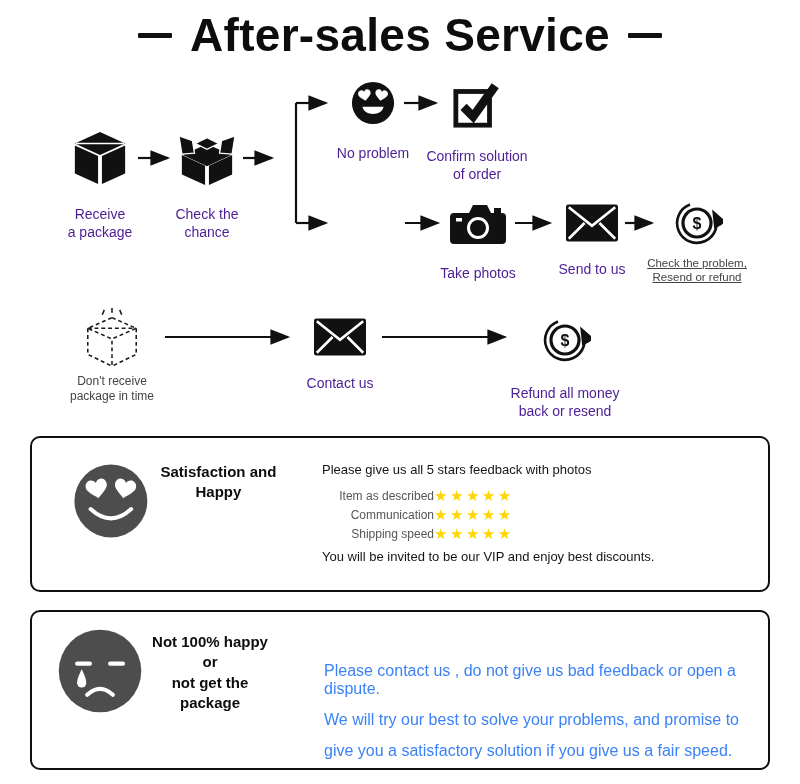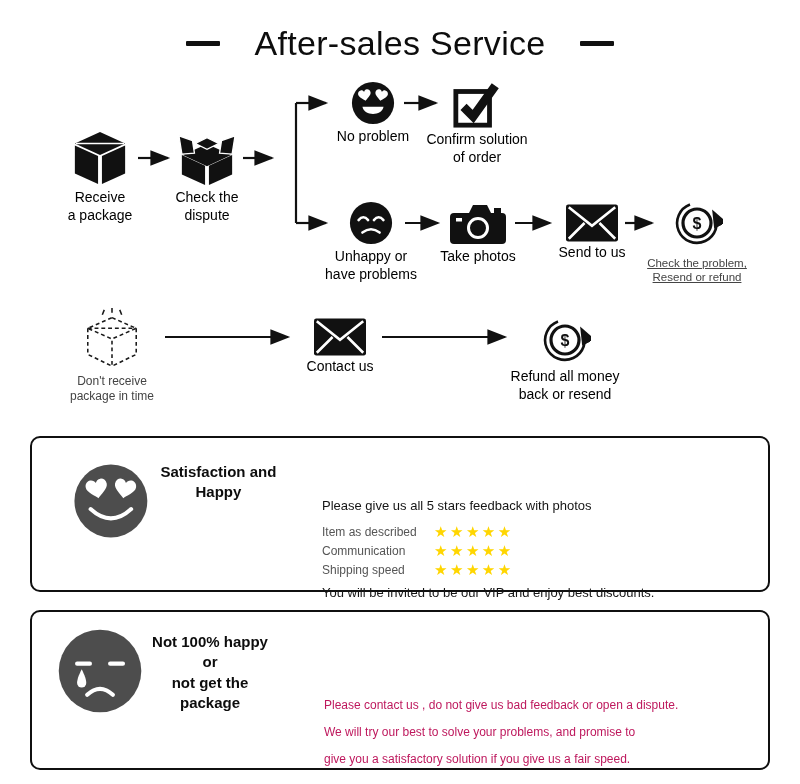--- a/index.html
+++ b/index.html
@@ -3,43 +3,43 @@
 <meta charset="utf-8">
 <style>
   html,body{margin:0;padding:0;background:#fff;}
   .page{position:relative;width:800px;height:784px;background:#ffffff;
         font-family:"Liberation Sans",sans-serif;overflow:hidden;}
 
   
   .title-row{position:absolute;top:8px;left:0;width:100%;display:flex;
              align-items:center;justify-content:center;gap:18px;}
   .tbar{width:34px;height:5px;background:#111;border-radius:1px;}
-  .title{margin:16px;font-size:34px;font-weight:normal;color:#0d0d0d;letter-spacing:.3px;}
+  .title{margin:0;font-size:46px;font-weight:bold;color:#0d0d0d;letter-spacing:.3px;}
 
   
   .arrows{position:absolute;left:0;top:0;pointer-events:none;z-index:1;}
   .node{position:absolute;display:flex;flex-direction:column;align-items:center;
         text-align:center;z-index:2;}
-  .nlabel{margin-top:2px;font-size:14px;color:#000000;line-height:1.25;white-space:pre-line;}
+  .nlabel{margin-top:19px;font-size:14px;color:#4c1d95;line-height:1.25;white-space:pre-line;}
   .nlabel.small{font-size:11.5px;color:#444;margin-top:7px;text-decoration:underline;}
   .nlabel.tiny{font-size:12px;color:#444;margin-top:5px;}
 
   
   .panel{position:absolute;left:30px;width:736px;border:2px solid #101010;
          border-radius:10px;background:#fff;z-index:2;}
   .face-col{position:absolute;display:flex;flex-direction:row;align-items:flex-start;text-align:center;}
   .caption{margin-top:8px;font-size:15px;font-weight:bold;color:#0d0d0d;
            white-space:pre-line;line-height:1.35;}
-  .ptext{position:absolute;margin-top:36px;}
+  .ptext{position:absolute;}
   .phead{font-size:13px;color:#151515;margin-bottom:9px;}
-  .rating-row{display:flex;align-items:center;height:19px;}
+  .rating-row{display:flex;align-items:center;height:19px;text-align:right;}
   .rlabel{width:112px;font-size:12px;color:#555;}
   .rstars{font-size:15px;color:#FFD600;letter-spacing:2.5px;line-height:1;}
   .pfoot{font-size:13px;color:#151515;margin-top:6px;}
-  .pline{font-size:12px;color:#be185d;margin-bottom:13px;}
+  .pline{font-size:16px;color:#3b82f6;margin-bottom:13px;}
 </style>
 </head>
 <body>
 
 <div class="page">
 
   <div class="title-row">
     <span class="tbar"></span>
     <h1 class="title">After-sales Service</h1>
     <span class="tbar"></span>
@@ -83,21 +83,21 @@
   <div class="node" style="left:157px;top:129px;width:100px">
     <svg width="58" height="58" viewBox="0 0 60 60">
       <polygon points="5,27 30,15.5 55,27 30,38.5" fill="#111"></polygon>
       <polygon points="18,15 30,9 42,15 30,21" fill="#111" stroke="#fff" stroke-width="1.4"></polygon>
       <polygon points="4,26 1,7 15,12 17,25" fill="#111" stroke="#fff" stroke-width="1.4"></polygon>
       <polygon points="56,26 59,7 45,12 43,25" fill="#111" stroke="#fff" stroke-width="1.4"></polygon>
       <polygon points="4,27 28,38 28,58 4,47" fill="#111"></polygon>
       <polygon points="32,38 56,27 56,47 32,58" fill="#111"></polygon>
     </svg>
     <div class="nlabel">Check the
-dispute</div>
+chance</div>
   </div>
 
   <div class="node" style="left:313px;top:80px;width:120px">
     <svg width="46" height="46" viewBox="-24 -24 48 48">
       <circle r="22" fill="#111"></circle>
       <path d="M0,4.4 C-1.2,2.8 -6,0.2 -6,-2.8 C-6,-4.9 -4.4,-6.2 -2.9,-6.2 C-1.5,-6.2 -0.4,-5.3 0,-4.2 C0.4,-5.3 1.5,-6.2 2.9,-6.2 C4.4,-6.2 6,-4.9 6,-2.8 C6,0.2 1.2,2.8 0,4.4 Z" transform="translate(-8.5,-7) scale(1.1) rotate(-10)" fill="#fff"></path>
       <path d="M0,4.4 C-1.2,2.8 -6,0.2 -6,-2.8 C-6,-4.9 -4.4,-6.2 -2.9,-6.2 C-1.5,-6.2 -0.4,-5.3 0,-4.2 C0.4,-5.3 1.5,-6.2 2.9,-6.2 C4.4,-6.2 6,-4.9 6,-2.8 C6,0.2 1.2,2.8 0,4.4 Z" transform="translate(8.5,-7) scale(1.1) rotate(10)" fill="#fff"></path>
       <path d="M-11,4 C-9,14 9,14 11,4 Z" fill="#fff"></path>
     </svg>
     <div class="nlabel">No problem</div>
@@ -105,32 +105,20 @@
 
   <div class="node" style="left:417px;top:79px;width:120px">
     <svg width="50" height="50" viewBox="0 0 52 52">
       <rect x="4" y="13" width="35" height="35" fill="#fff" stroke="#111" stroke-width="5"></rect>
       <path d="M12,29 L22,39 L45,7" fill="none" stroke="#111" stroke-width="9"></path>
     </svg>
     <div class="nlabel">Confirm solution
 of order</div>
   </div>
 
-  <div class="node" style="left:311px;top:200px;width:120px">
-    <svg width="46" height="46" viewBox="-24 -24 48 48">
-      <circle r="22" fill="#111"></circle>
-      <g stroke="#fff" stroke-width="2.6" fill="none" stroke-linecap="round">
-        <path d="M-13,-3 Q-8,-9 -3,-3"></path>
-        <path d="M3,-3 Q8,-9 13,-3"></path>
-        <path d="M-9,10 Q0,3 9,10"></path>
-      </g>
-    </svg>
-    <div class="nlabel">Unhappy or
-have problems</div>
-  </div>
 
   <div class="node" style="left:418px;top:200px;width:120px">
     <svg width="60" height="46" viewBox="0 0 60 46">
       <polygon points="21,13 25,5 39,5 43,13" fill="#111"></polygon>
       <rect x="46" y="8" width="7" height="5" fill="#111"></rect>
       <rect x="2" y="13" width="56" height="31" rx="4" fill="#111"></rect>
       <circle cx="30" cy="28" r="9.5" fill="none" stroke="#fff" stroke-width="3"></circle>
       <rect x="8" y="18" width="6" height="3.5" fill="#fff"></rect>
     </svg>
     <div class="nlabel">Take photos</div>

